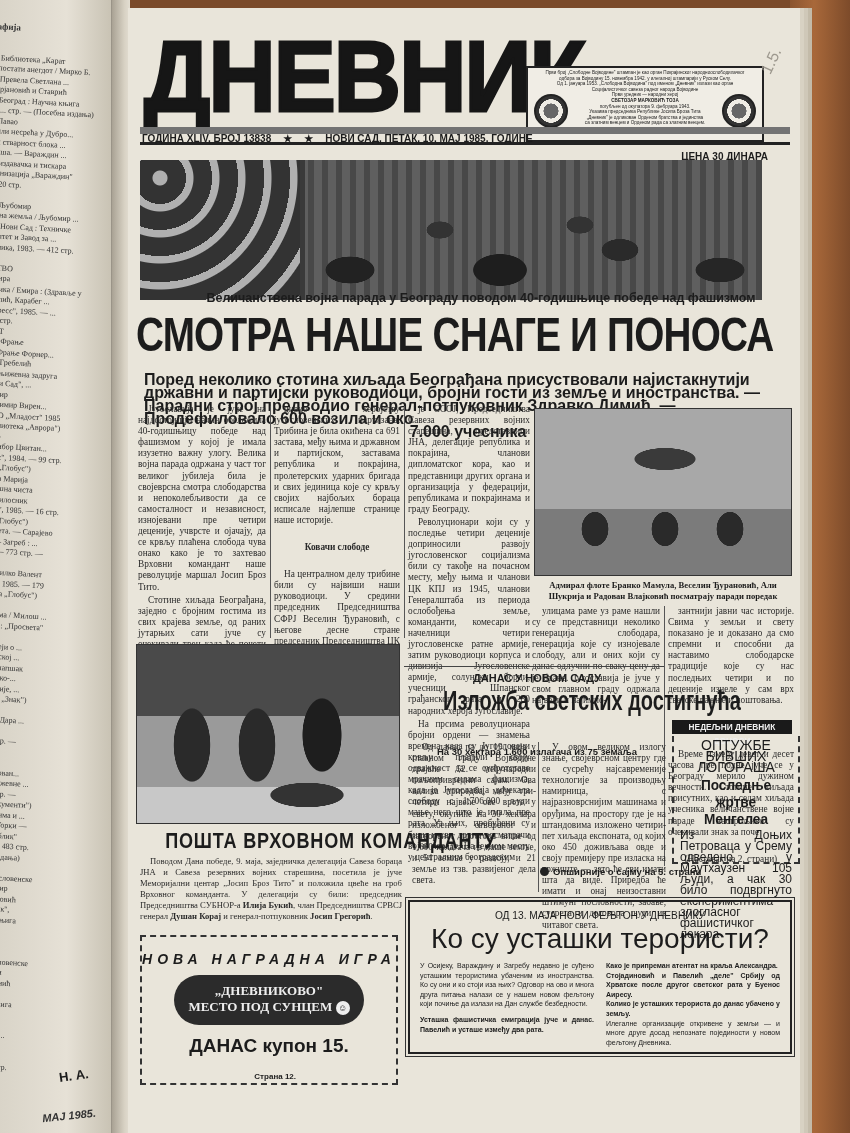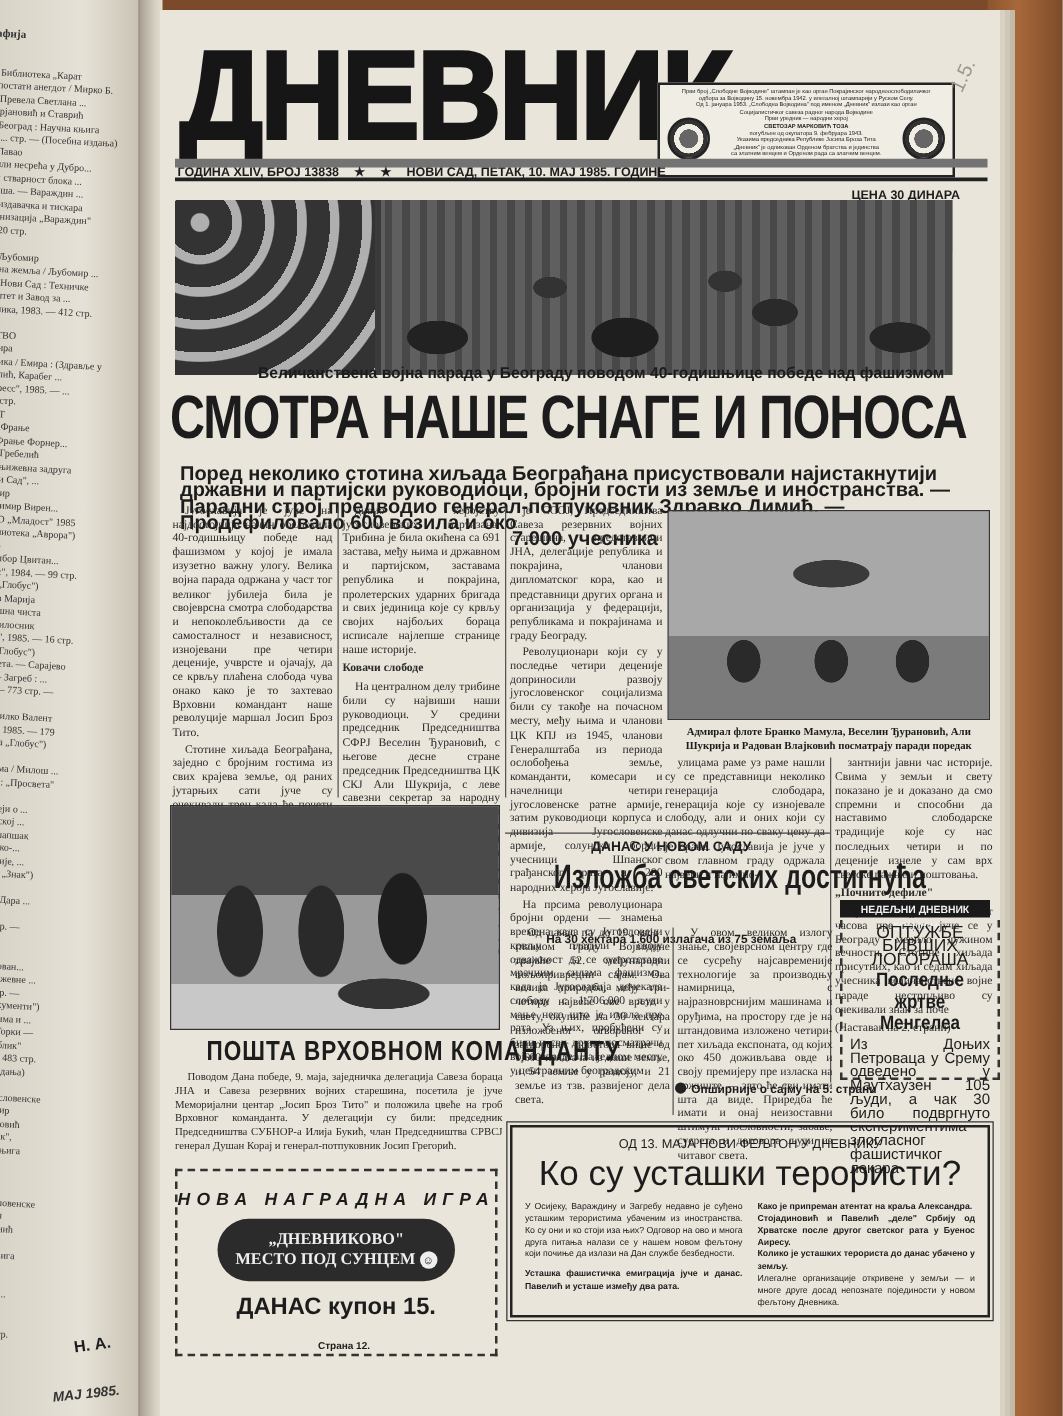--- a/index.html
+++ b/index.html
@@ -114,21 +114,21 @@
   .headline { position: absolute; left: 8px; top: 300px; width: 660px;
     font-family: "Liberation Sans", sans-serif; font-weight: 900; font-size: 49px; line-height: 52px;
     letter-spacing: -1px; transform: scaleX(0.79); transform-origin: left top; white-space: nowrap; }
   .lede { position: absolute; left: 16px; top: 365px; width: 648px;
     font-family: Liberation Sans, sans-serif; font-weight: bold; font-size: 16px; line-height: 13px; }
   .lede .center { display: block; text-align: center; }
 
   .col { position: absolute; font-family: "Liberation Serif", serif; font-size: 9.3px; line-height: 11.1px;
     text-align: justify; color: #2a2a2a; }
   .col p { text-indent: 10px; margin-bottom: 2px; }
-  .col .sh { font-weight: bold; margin: 4px 0; text-indent: 0; }
+  .col .sh { text-align: center; font-weight: bold; margin: 16px 0; text-indent: 0; }
   .vr { position: absolute; width: 1px; background: #555; }
   .hr { position: absolute; height: 1px; background: #444; }
 
   .caption { position: absolute; left: 406px; top: 572px; width: 258px;
     font-family: "Liberation Serif", serif; font-weight: bold; font-size: 8.6px; line-height: 11px; text-align: center; }
 
   .expo-kicker { position: absolute; left: 282px; top: 664px; width: 254px; text-align: center;
     font-family: "Liberation Sans", sans-serif; font-weight: bold; font-size: 11px; }
   .expo-title { position: absolute; left: 282px; top: 678px; width: 254px; text-align: center;
     font-family: "Liberation Sans", sans-serif; font-weight: 900; font-size: 27px; line-height: 30px;
@@ -136,21 +136,21 @@
   .expo-sub { position: absolute; left: 282px; top: 718px; width: 254px; text-align: center;
     font-family: "Liberation Sans", sans-serif; font-weight: bold; font-size: 9.5px; margin-top: 20px; }
   .more-link { position: absolute; left: 412px; top: 866px; font-family: "Liberation Sans", sans-serif; font-weight: bold;
     font-size: 9.5px; line-height: 12px; }
   .more-link .bullet { display: inline-block; width: 9px; height: 9px; border-radius: 50%; background: #222; margin-right: 4px; vertical-align: -1px; }
 
   .pt-title { position: absolute; left: 14px; top: 820px; width: 258px; text-align: center;
     font-family: "Liberation Sans", sans-serif; font-weight: 900; font-size: 22px; letter-spacing: 1px;
     transform: scaleX(0.82); transform-origin: center top; white-space: nowrap; }
   .pt-body { position: absolute; left: 12px; top: 848px; width: 262px; font-size: 8.6px; line-height: 11px; }
-  .pt-body b { font-weight: normal; }
+  .pt-body b { font-weight: bold; }
 
   .nedeljni { position: absolute; left: 544px; top: 712px; width: 120px; height: 14px; background: #1a1a1a; color: #eee;
     font-family: "Liberation Sans", sans-serif; font-weight: bold; font-size: 8.3px; line-height: 14px; text-align: center; }
   .mengele { position: absolute; left: 544px; top: 728px; width: 128px; height: 128px; border-left: 2px dashed #333; border-right: 2px dashed #333; border-bottom: 2px dashed #333; padding: 4px 6px; font-family: "Liberation Sans", sans-serif; text-align: center; }
   .mengele .k { font-size: 14px; line-height: 11px; }
   .mengele .t { font-weight: 900; font-size: 15.5px; line-height: 17px; margin: 3px 0; transform: scaleX(.88); }
   .mengele .b { font-size: 12px; line-height: 11px; text-align: justify; }
 
   .feuilleton { position: absolute; left: 280px; top: 892px; width: 384px; height: 154px; border: 2px solid #222; box-shadow: 0 0 0 2px #e9e5da, 0 0 0 3px #333; padding: 8px 10px; font-family: "Liberation Sans", sans-serif; }
   .feuilleton .k { text-align: center; font-size: 10.2px; }

